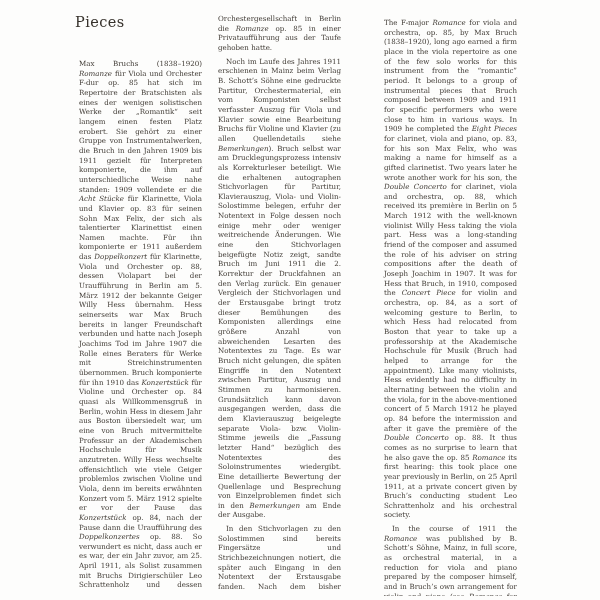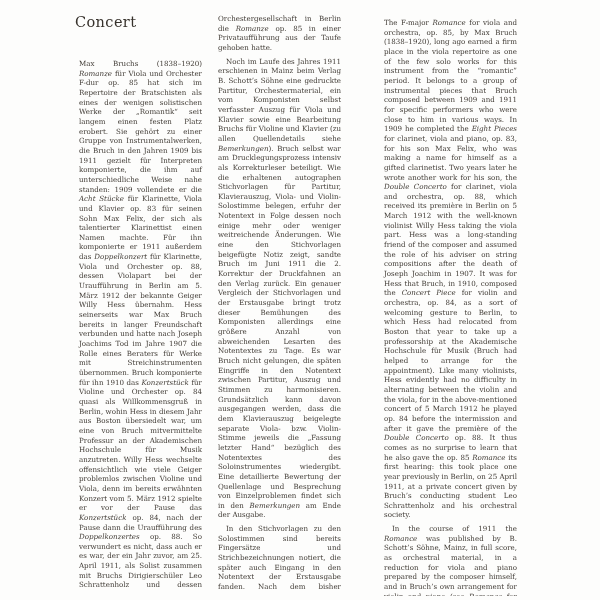--- a/index.html
+++ b/index.html
@@ -54,21 +54,21 @@
     text-indent: 8px;
   }
   em { }
 </style>
 </head>
 <body>
 
 <div class="page">
 
   <section class="german-columns" lang="de">
-    <h1 class="heading">Concert</h1>
+    <h1 class="heading">Pieces</h1>
     <p class="body-par">Max Bruchs (1838–1920) <em>Romanze</em> für Viola und Orchester F-dur op. 85 hat sich im Repertoire der Bratschisten als eines der wenigen solistischen Werke der „Romantik“ seit langem einen festen Platz erobert. Sie gehört zu einer Gruppe von Instrumentalwerken, die Bruch in den Jahren 1909 bis 1911 gezielt für Interpreten komponierte, die ihm auf unterschiedliche Weise nahe standen: 1909 vollendete er die <em>Acht Stücke</em> für Klarinette, Viola und Klavier op. 83 für seinen Sohn Max Felix, der sich als talentierter Klarinettist einen Namen machte. Für ihn komponierte er 1911 außerdem das <em>Doppelkonzert</em> für Klarinette, Viola und Orchester op. 88, dessen Violapart bei der Uraufführung in Berlin am 5. März 1912 der bekannte Geiger Willy Hess übernahm. Hess seinerseits war Max Bruch bereits in langer Freundschaft verbunden und hatte nach Joseph Joachims Tod im Jahre 1907 die Rolle eines Beraters für Werke mit Streichinstrumenten übernommen. Bruch komponierte für ihn 1910 das <em>Konzertstück</em> für Violine und Orchester op. 84 quasi als Willkommensgruß in Berlin, wohin Hess in diesem Jahr aus Boston übersiedelt war, um eine von Bruch mitvermittelte Professur an der Akademischen Hochschule für Musik anzutreten. Willy Hess wechselte offensichtlich wie viele Geiger problemlos zwischen Violine und Viola, denn im bereits erwähnten Konzert vom 5. März 1912 spielte er vor der Pause das <em>Konzertstück</em> op. 84, nach der Pause dann die Uraufführung des <em>Doppelkonzertes</em> op. 88. So verwundert es nicht, dass auch er es war, der ein Jahr zuvor, am 25. April 1911, als Solist zusammen mit Bruchs Dirigierschüler Leo Schrattenholz und dessen Orchestergesellschaft in Berlin die <em>Romanze</em> op. 85 in einer Privataufführung aus der Taufe gehoben hatte.</p>
     <p class="body-par indent">Noch im Laufe des Jahres 1911 erschienen in Mainz beim Verlag B. Schott’s Söhne eine gedruckte Partitur, Orchestermaterial, ein vom Komponisten selbst verfasster Auszug für Viola und Klavier sowie eine Bearbeitung Bruchs für Violine und Klavier (zu allen Quellendetails siehe <em>Bemerkungen</em>). Bruch selbst war am Drucklegungsprozess intensiv als Korrekturleser beteiligt. Wie die erhaltenen autographen Stichvorlagen für Partitur, Klavierauszug, Viola- und Violin-Solostimme belegen, erfuhr der Notentext in Folge dessen noch einige mehr oder weniger weitreichende Änderungen. Wie eine den Stichvorlagen beigefügte Notiz zeigt, sandte Bruch im Juni 1911 die 2. Korrektur der Druckfahnen an den Verlag zurück. Ein genauer Vergleich der Stichvorlagen und der Erstausgabe bringt trotz dieser Bemühungen des Komponisten allerdings eine größere Anzahl von abweichenden Lesarten des Notentextes zu Tage. Es war Bruch nicht gelungen, die späten Eingriffe in den Notentext zwischen Partitur, Auszug und Stimmen zu harmonisieren. Grundsätzlich kann davon ausgegangen werden, dass die dem Klavierauszug beigelegte separate Viola- bzw. Violin-Stimme jeweils die „Fassung letzter Hand“ bezüglich des Notentextes des Soloinstrumentes wiedergibt. Eine detaillierte Bewertung der Quellenlage und Besprechung von Einzelproblemen findet sich in den <em>Bemerkungen</em> am Ende der Ausgabe.</p>
     <p class="body-par indent">In den Stichvorlagen zu den Solostimmen sind bereits Fingersätze und Strichbezeichnungen notiert, die später auch Eingang in den Notentext der Erstausgabe fanden. Nach dem bisher Festgestellten kann man wohl davon ausgehen, dass sie von Willy Hess beigesteuert wurden (sie sind in unserer Ausgabe in der dem Klavierauszug beigelegten Stimme wiedergegeben). Dennoch ist die <em>Romanze</em> op. 85, anders als das <em>Konzertstück</em> op. 84, nicht Hess, sondern dem französischen Bratschisten Maurice Vieux gewidmet, der ohne Übertreibung als die  Bratschisten-Leitfigur des 20. Jahrhunderts in Frankreich bezeichnet werden kann.</p>
 
   </section>
 
   <section class="english-column" lang="en">
     <p class="body-par">The F-major <em>Romance</em> for viola and orchestra, op. 85, by Max Bruch (1838–1920), long ago earned a firm place in the viola repertoire as one of the few solo works for this instrument from the “romantic” period. It belongs to a group of instrumental pieces that Bruch composed between 1909 and 1911 for specific performers who were close to him in various ways. In 1909 he completed the <em>Eight Pieces</em> for clarinet, viola and piano, op. 83, for his son Max Felix, who was making a name for himself as a gifted clarinetist. Two years later he wrote another work for his son, the <em>Double Concerto</em> for clarinet, viola and orchestra, op. 88, which received its première in Berlin on 5 March 1912 with the well-known violinist Willy Hess taking the viola part. Hess was a long-standing friend of the composer and assumed the role of his adviser on string compositions after the death of Joseph Joachim in 1907. It was for Hess that Bruch, in 1910, composed the <em>Concert Piece</em> for violin and orchestra, op. 84, as a sort of welcoming gesture to Berlin, to which Hess had relocated from Boston that year to take up a professorship at the Akademische Hochschule für Musik (Bruch had helped to arrange for the appointment). Like many violinists, Hess evidently had no difficulty in alternating between the violin and the viola, for in the above-mentioned concert of 5 March 1912 he played op. 84 before the intermission and after it gave the première of the <em>Double Concerto</em> op. 88. It thus comes as no surprise to learn that he also gave the op. 85 <em>Romance</em> its first hearing: this took place one year previously in Berlin, on 25 April 1911, at a private concert given by Bruch’s conducting student Leo Schrattenholz and his orchestral society.</p>
     <p class="body-par indent">In the course of 1911 the <em>Romance</em> was published by B. Schott’s Söhne, Mainz, in full score, as orchestral material, in a reduction for viola and piano prepared by the composer himself, and in Bruch’s own arrangement for violin and piano (see <em>Romance</em> for details of all the sources). Bruch took an active</p>
   </section>

